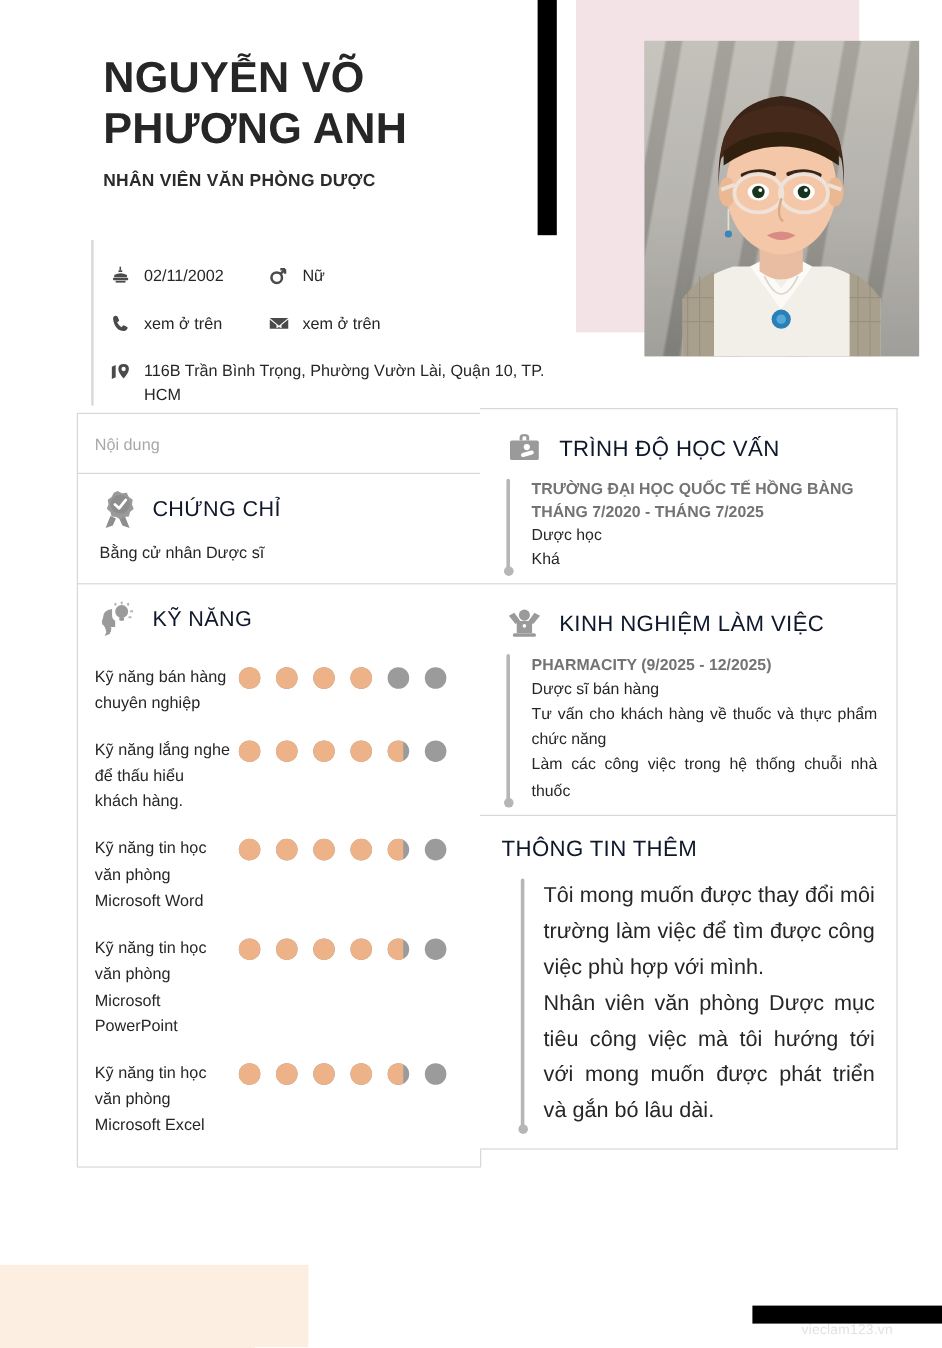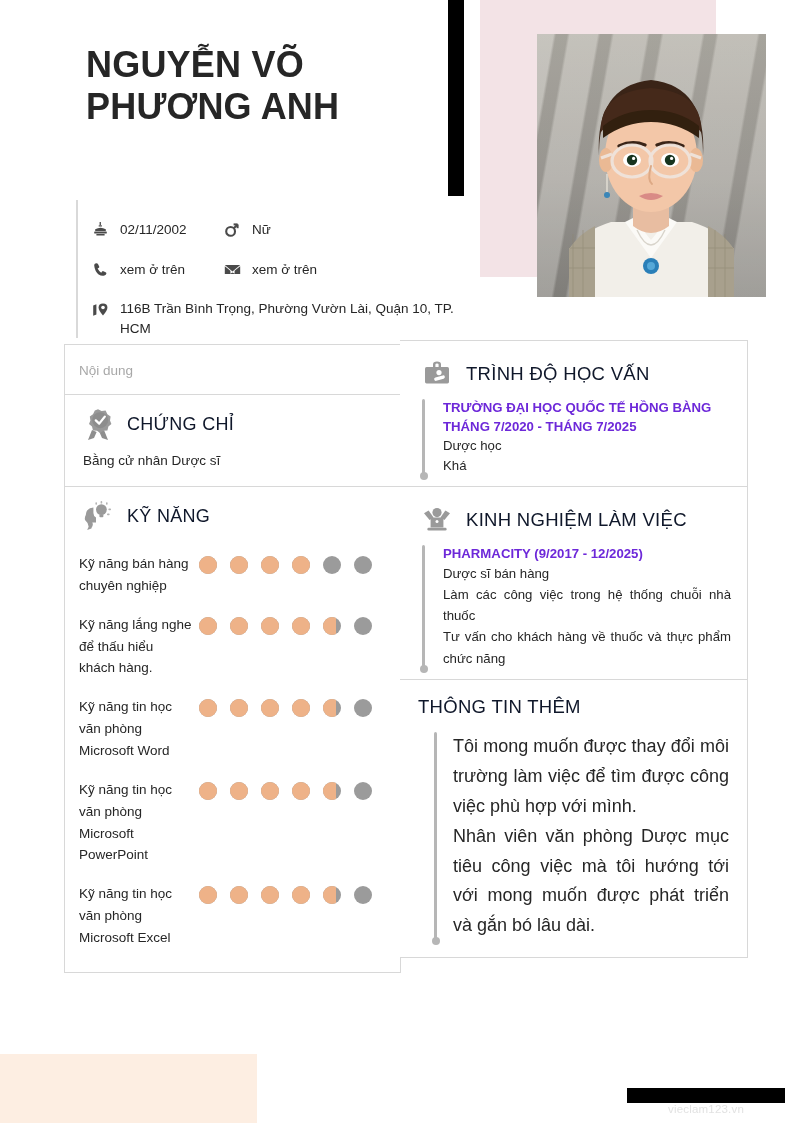--- a/index.html
+++ b/index.html
@@ -223,21 +223,21 @@
     position: absolute;
     left: -2.5px; bottom: -4px;
     width: 8px; height: 8px; border-radius: 50%;
     background: #b6b6b6;
   }
   .tl-body { flex: 1; }
   .tl-strong {
     font-size: 13.2px;
     font-weight: bold;
     line-height: 1.42;
-    color: #6d28d9;
+    color: #737373;
   }
   .tl-line-txt {
     font-size: 13.2px;
     line-height: 1.5;
     color: #262626;
   }
   .tl-just {
     font-size: 13.2px;
     line-height: 1.62;
     color: #262626;
@@ -323,20 +323,21 @@
 
       <path d="M102 162 Q114 156 126 162 Q114 170 102 162 Z" fill="#d98b86"></path>
 
       <path d="M70 140 L70 158" stroke="#e4e0d6" stroke-width="1.4"></path>
       <circle cx="70" cy="161" r="3" fill="#3a86b8"></circle>
     </svg>
   </div>
 
   <div class="header">
     <div class="name">NGUYỄN VÕ PHƯƠNG ANH</div>
+    <div class="job-title">NHÂN VIÊN VĂN PHÒNG DƯỢC</div>
   </div>
 
   <div class="contact">
     <div class="contact-row">
       <div class="c-cell first">
         <span class="c-ico">
           <svg width="15" height="16" viewBox="0 0 15 16">
             <rect x="6.6" y="0" width="1.3" height="3" fill="#4a4a4a"></rect>
             <path d="M2.2 7.2 Q7.5 4.2 12.8 7.2 L12.8 9 L2.2 9 Z" fill="#4a4a4a"></path>
             <rect x="1.2" y="9.4" width="12.6" height="2.1" rx="0.6" fill="#4a4a4a"></rect>
@@ -585,24 +586,24 @@
             <path d="M9.6 13.4 Q9.6 11.6 11.4 11.6 L20.6 11.6 Q22.4 11.6 22.4 13.4 L22.4 21.4 L9.6 21.4 Z" fill="#9a9a9a"></path>
             <circle cx="16" cy="15.6" r="1.5" fill="#ffffff"></circle>
             <rect x="6.4" y="21.8" width="19.2" height="2.8" rx="1.3" fill="#9a9a9a"></rect>
           </svg>
         </span>
         <span class="sec-title">KINH NGHIỆM LÀM VIỆC</span>
       </div>
       <div class="tl-wrap">
         <div class="tl-line"></div>
         <div class="tl-body">
-          <div class="tl-strong">PHARMACITY (9/2017 - 12/2025)</div>
+          <div class="tl-strong">PHARMACITY (9/2025 - 12/2025)</div>
           <div class="tl-line-txt">Dược sĩ bán hàng</div>
+          <div class="tl-just">Tư vấn cho khách hàng về thuốc và thực phẩm chức năng</div>
           <div class="tl-just">Làm các công việc trong hệ thống chuỗi nhà thuốc</div>
-          <div class="tl-just">Tư vấn cho khách hàng về thuốc và thực phẩm chức năng</div>
         </div>
       </div>
     </div>
 
     <div class="sec">
       <div class="sec-head extra-head">
         <span class="sec-title">THÔNG TIN THÊM</span>
       </div>
       <div class="extra-wrap">
         <div class="tl-line"></div>

